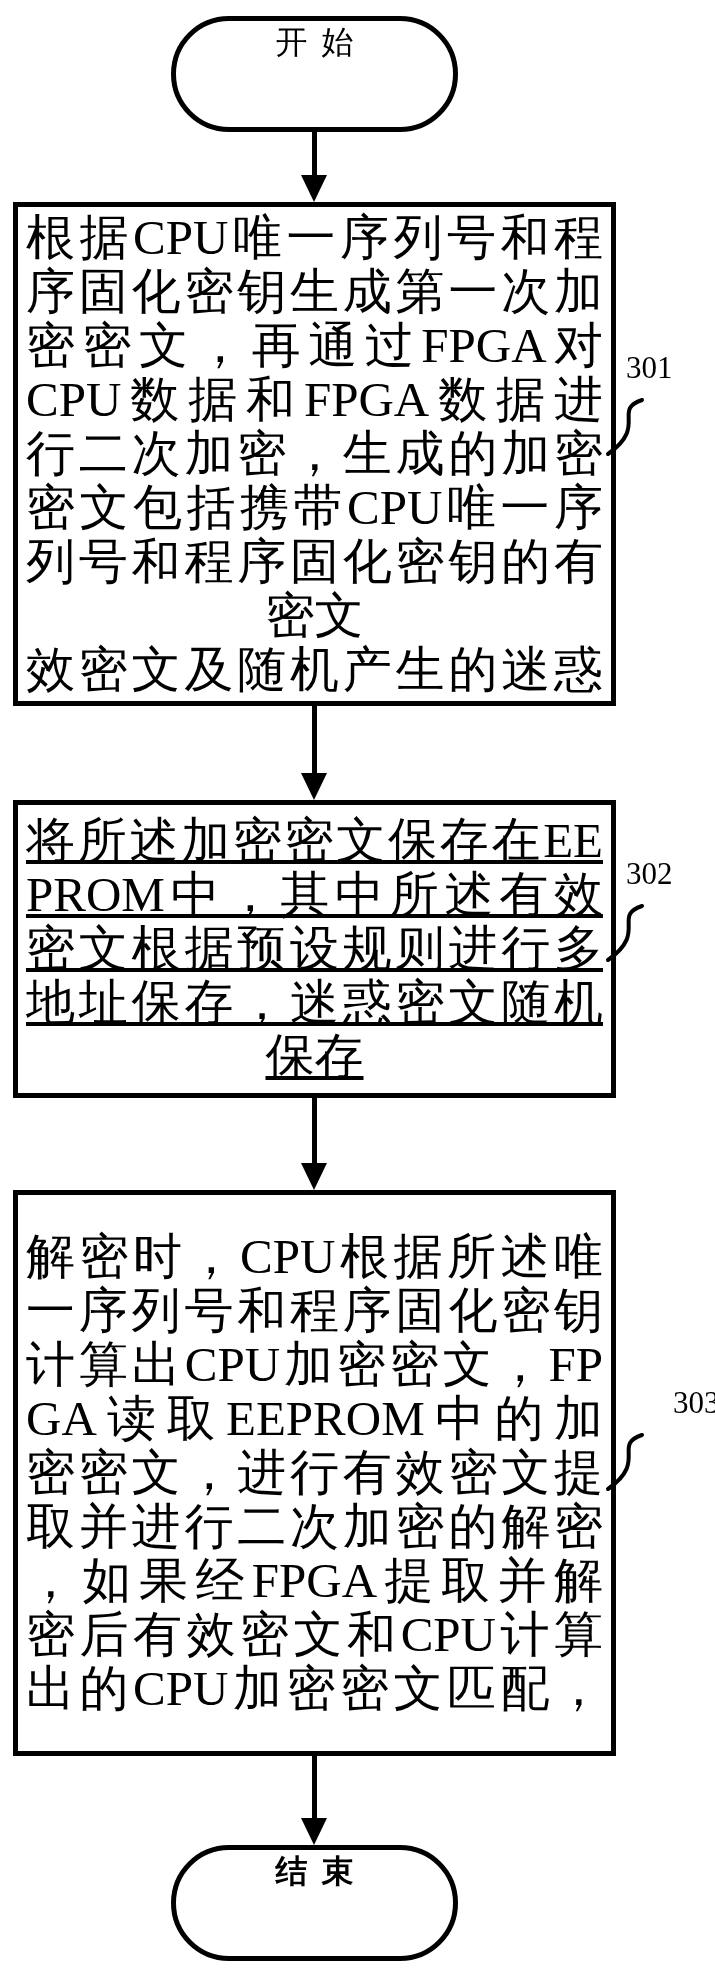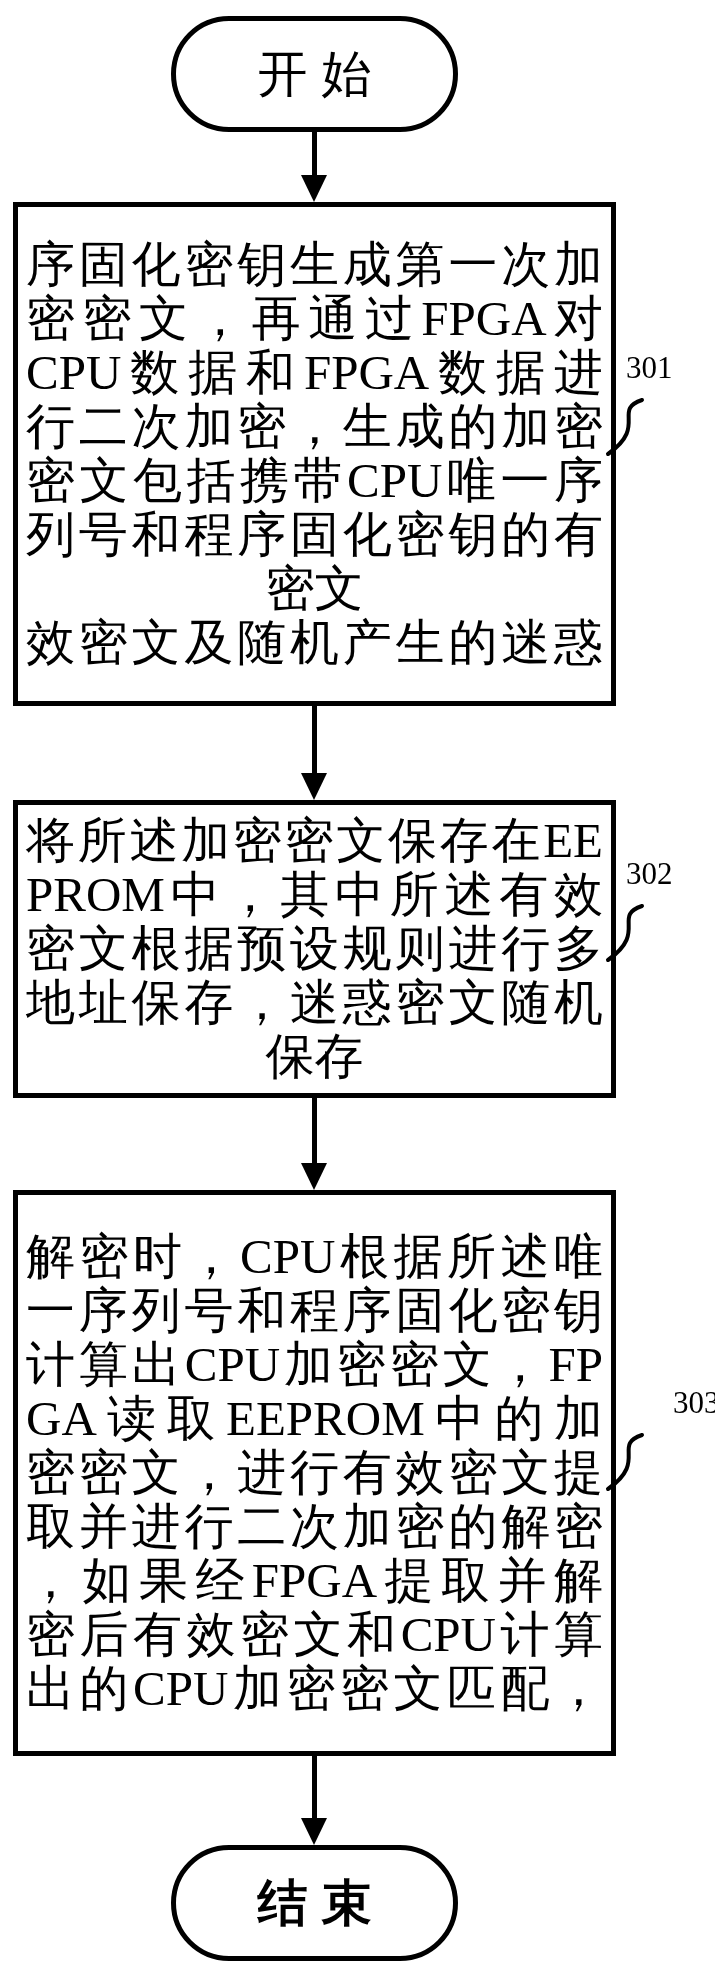--- a/index.html
+++ b/index.html
@@ -20,23 +20,22 @@
   
   .terminal {
     position: absolute;
     left: 171px;
     width: 287px;
     height: 116px;
     border: 5px solid #000000;
     border-radius: 60px;
     box-sizing: border-box;
     display: flex;
-    align-items: center;
     justify-content: center;
-    font-size: 50px;
+    font-size: 32px;
     letter-spacing: 14px;
     text-indent: 14px; 
     background: #ffffff;
   }
   .terminal.start { top: 16px; }
   .terminal.end   { top: 1845px; font-weight: bold; }
 
   
   .box {
     position: absolute;
@@ -46,21 +45,21 @@
     box-sizing: border-box;
     background: #ffffff;
     display: flex;
     flex-direction: column;
     justify-content: center;
     padding: 2px 8px;
     font-size: 49px;
     line-height: 54px;
   }
   .box1 { top: 202px;  height: 504px; }
-  .box2 { top: 800px;  height: 298px; }
+  .box2 { top: 800px;  height: 298px; text-decoration: underline; }
   .box3 { top: 1190px; height: 566px; }
 
   .line {
     width: 100%;
     text-align: justify;
     text-align-last: justify;
     text-justify: inter-character;
     white-space: nowrap;
   }
   .line.center {
@@ -123,20 +122,21 @@
   <div class="terminal start">
     <span>开始</span>
   </div>
 
   <div class="arrow a1">
     <div class="shaft"></div>
     <div class="head"></div>
   </div>
 
   <div class="box box1">
+    <div class="line">根据CPU唯一序列号和程</div>
     <div class="line">序固化密钥生成第一次加</div>
     <div class="line">密密文，再通过FPGA对</div>
     <div class="line">CPU数据和FPGA数据进</div>
     <div class="line">行二次加密，生成的加密</div>
     <div class="line">密文包括携带CPU唯一序</div>
     <div class="line">列号和程序固化密钥的有</div>
     <div class="line center">密文</div>
     <div class="line">效密文及随机产生的迷惑</div>
   </div>
   <div class="step-ref r1">301</div>

